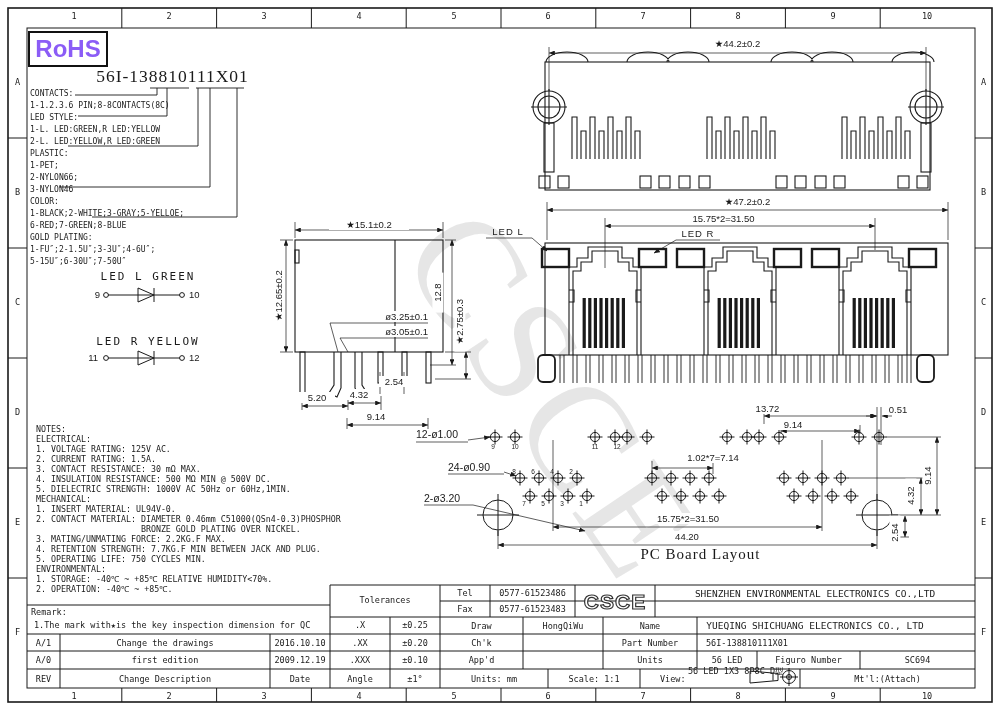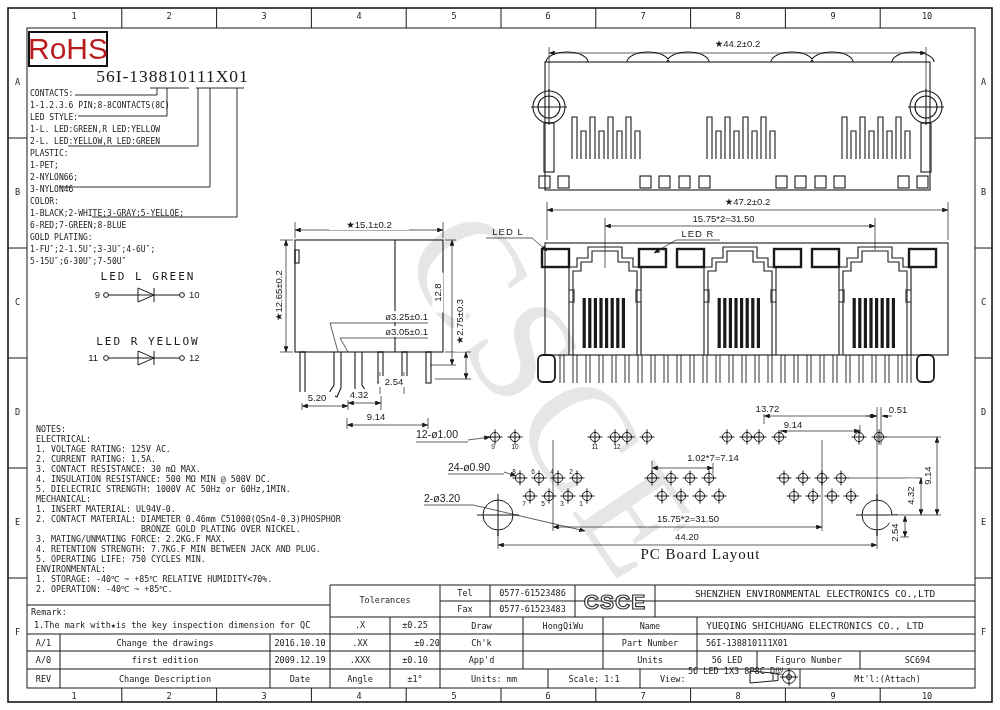--- a/index.html
+++ b/index.html
@@ -10,21 +10,21 @@
   .c{text-align:center;}
   .r{text-align:right;}
   .dim{font-family:"Liberation Sans",sans-serif;font-size:9.5px;}
   .bg{background:#fff;}
   .rot{transform:rotate(-90deg);}
   .tiny{font-size:6.5px;font-family:"Liberation Sans",sans-serif;}
   .serif{font-family:"Liberation Serif",serif;}
   .pre{white-space:pre;}
   .rohs{position:absolute;left:28px;top:31px;width:76px;height:32px;border:2.5px solid #111;
         display:flex;align-items:center;justify-content:center;font-family:"Liberation Sans",sans-serif;
-        font-weight:normal;font-size:30px;color:#b91c1c;}
+        font-weight:bold;font-size:24px;color:#8b5cf6;}
   .logo{font-family:"Liberation Sans",sans-serif;font-weight:bold;font-size:21px;letter-spacing:1px;
         color:#fff;-webkit-text-stroke:1.2px #333;}
   .heading{font-family:"Liberation Serif",serif;font-size:17.5px;letter-spacing:1px;}
   .wm{font-family:"Liberation Serif",serif;}
 </style>
 </head>
 <body>
 
 <div class="page">
 
@@ -431,21 +431,21 @@
 <span class="t c" style="left:60px;top:655px;width:210px;">first edition</span>
 <span class="t c" style="left:270px;top:655px;width:60px;">2009.12.19</span>
 <span class="t c" style="left:27px;top:674px;width:33px;">REV</span>
 <span class="t c" style="left:60px;top:674px;width:210px;">Change Description</span>
 <span class="t c" style="left:270px;top:674px;width:60px;">Date</span>
 
 <span class="t c" style="left:330px;top:595px;width:110px;">Tolerances</span>
 <span class="t c" style="left:330px;top:620px;width:60px;">.X</span>
 <span class="t c" style="left:390px;top:620px;width:50px;">±0.25</span>
 <span class="t c" style="left:330px;top:638px;width:60px;">.XX</span>
-<span class="t c" style="left:402px;top:638px;width:50px;">±0.20</span>
+<span class="t c" style="left:390px;top:638px;width:50px;">±0.20</span>
 <span class="t c" style="left:330px;top:655px;width:60px;">.XXX</span>
 <span class="t c" style="left:390px;top:655px;width:50px;">±0.10</span>
 <span class="t c" style="left:330px;top:674px;width:60px;">Angle</span>
 <span class="t c" style="left:390px;top:674px;width:50px;">±1°</span>
 
 <span class="t c" style="left:440px;top:588px;width:50px;">Tel</span>
 <span class="t c" style="left:490px;top:588px;width:85px;">0577-61523486</span>
 <span class="t c" style="left:440px;top:604px;width:50px;">Fax</span>
 <span class="t c" style="left:490px;top:604px;width:85px;">0577-61523483</span>
 <span class="t c logo" style="left:575px;top:590px;width:80px;">CSCE</span>

